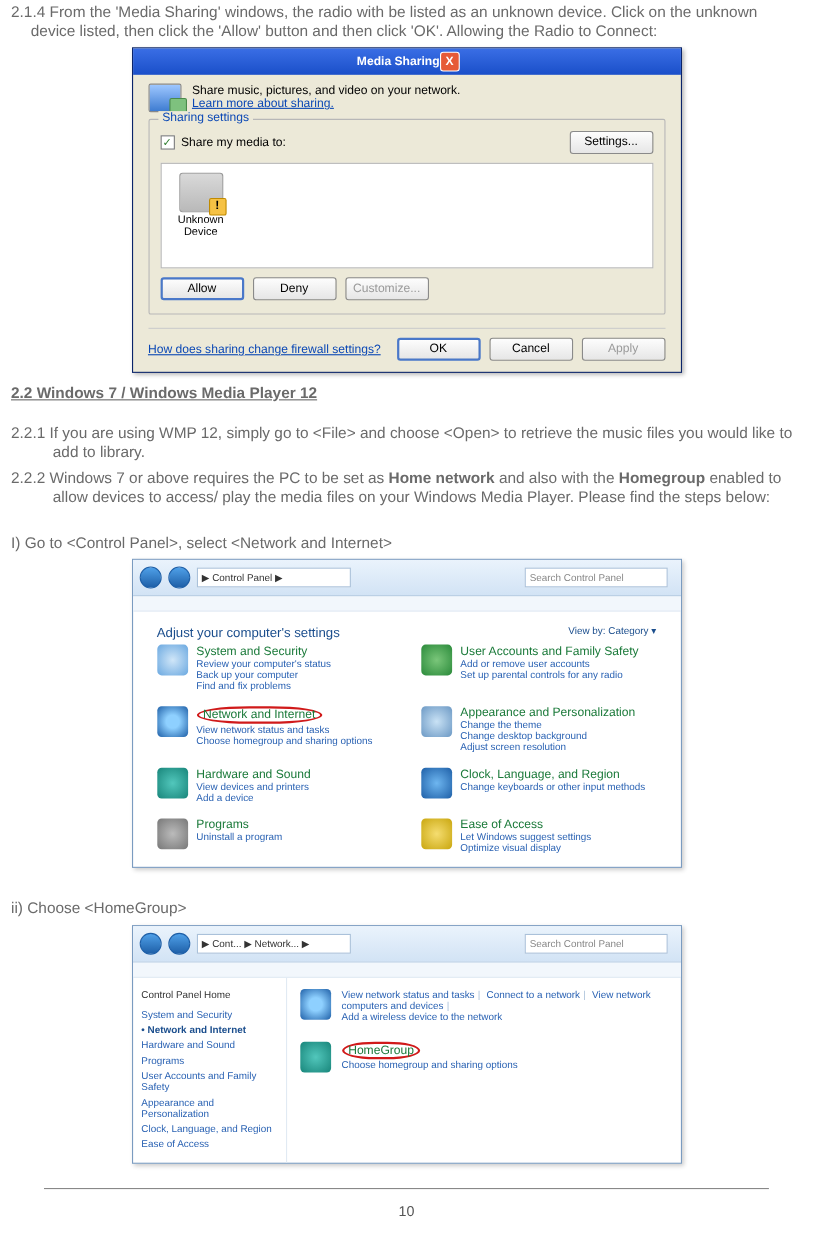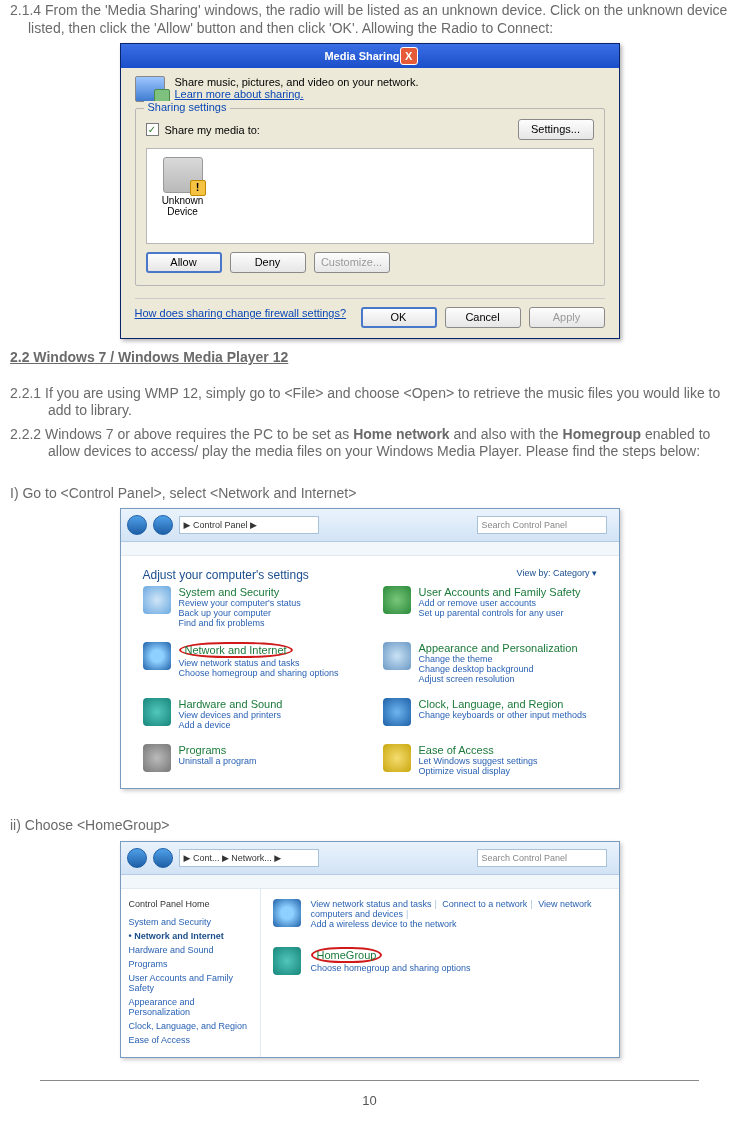--- a/index.html
+++ b/index.html
@@ -52,21 +52,21 @@
   .chk { display:flex; align-items:center; gap:6px; }
   .chkbox { width:13px; height:13px; border:1px solid #7a7a7a; background:#fff; display:flex; align-items:center; justify-content:center; font-size:10px; color:#2a7a2a; }
   .btn { min-width:76px; height:21px; border:1px solid #8a8a8a; background:linear-gradient(#fdfdfd,#e6e6e6); border-radius:3px; font-size:11px; text-align:center; line-height:19px; }
   .btn.primary { border:2px solid #4a78c9; line-height:17px; }
   .btn.disabled { color:#9a9a9a; }
   .devicebox { border:1px solid #b7b7b7; background:#fff; height:96px; padding:8px; margin-top:8px; }
   .devitem { width:56px; text-align:center; font-size:10px; }
   .devicon { width:40px; height:36px; margin:0 auto 2px auto; background:linear-gradient(#d9d9d9,#b9b9b9); border:1px solid #999; border-radius:3px; position:relative; }
   .devicon:after{content:"!";position:absolute;right:-4px;bottom:-4px;width:14px;height:14px;background:#f6c244;border:1px solid #c08a00;border-radius:2px;font-size:11px;font-weight:bold;text-align:center;line-height:13px;color:#000;}
   .btnrow { display:flex; gap:8px; margin-top:8px; }
-  .dlg-footer { display:flex; justify-content:space-between; margin-top:12px; border-top:1px solid #ccc; padding-top:8px; }
+  .dlg-footer { display:flex; justify-content:space-between; align-items:center; margin-top:12px; border-top:1px solid #ccc; padding-top:8px; }
   .okrow { display:flex; gap:8px; }
 
   
   .win7 {
     width:500px; border:1px solid #7a9bc0; background:#fff;
     font-family: "Segoe UI", Tahoma, sans-serif; font-size:10px;
     box-shadow: 2px 2px 4px rgba(0,0,0,.2);
     color:#333;
   }
   .win7 .bar { height:30px; background:linear-gradient(#eaf3fc,#d2e3f5); border-bottom:1px solid #b4cbe3; display:flex; align-items:center; padding:16px 6px; gap:6px; position:relative;}
@@ -106,21 +106,21 @@
   .mp-sub .sep{color:#aac1da;margin:0 3px;}
 
   .pgfooter{position:absolute;bottom:14px;left:0;right:0;text-align:center;border-top:1px solid #888;padding-top:12px;font-size:13px;color:#555;margin:0 40px;}
 </style>
 </head>
 <body>
 
 
 
 
-<p class="para indent1">2.1.4 From the 'Media Sharing' windows, the radio will be listed as an unknown device. Click on the unknown device listed, then click the 'Allow' button and then click 'OK'. Allowing the Radio to Connect:</p>
+<p class="para indent1">2.1.4 From the 'Media Sharing' windows, the radio with be listed as an unknown device. Click on the unknown device listed, then click the 'Allow' button and then click 'OK'. Allowing the Radio to Connect:</p>
 
 
 <div class="figwrap">
   <div class="dlg-xp">
     <div class="titlebar">
       <span>Media Sharing</span>
       <div class="closebtn">X</div>
     </div>
     <div class="dlg-body">
       <div class="toprow">
@@ -198,21 +198,21 @@
           <div><span class="cp-title">System and Security</span>
             <span class="cp-sub">Review your computer's status</span>
             <span class="cp-sub">Back up your computer</span>
             <span class="cp-sub">Find and fix problems</span>
           </div>
         </div>
         <div class="cp-item">
           <div class="cp-ico ico-green"></div>
           <div><span class="cp-title">User Accounts and Family Safety</span>
             <span class="cp-sub">Add or remove user accounts</span>
-            <span class="cp-sub">Set up parental controls for any user</span>
+            <span class="cp-sub">Set up parental controls for any radio</span>
           </div>
         </div>
         <div class="cp-item">
           <div class="cp-ico ico-globe"></div>
           <div><span class="cp-title"><span class="circle-red">Network and Internet</span></span>
             <span class="cp-sub">View network status and tasks</span>
             <span class="cp-sub">Choose homegroup and sharing options</span>
           </div>
         </div>
         <div class="cp-item">

